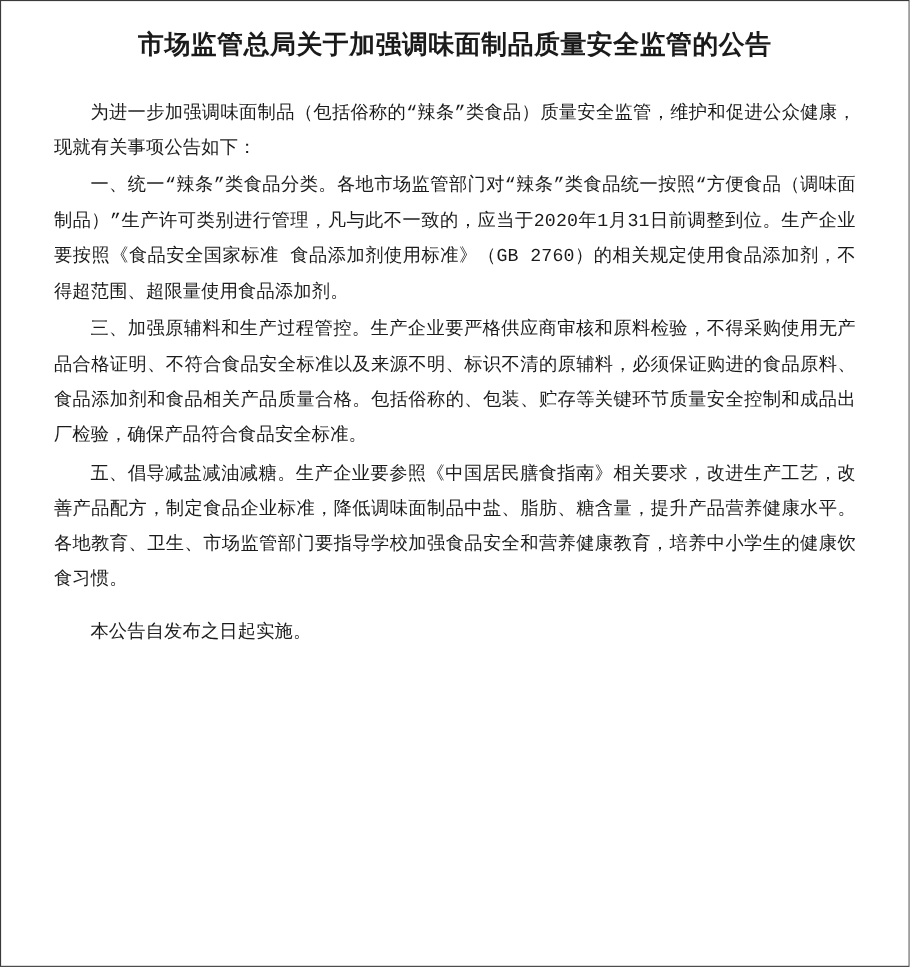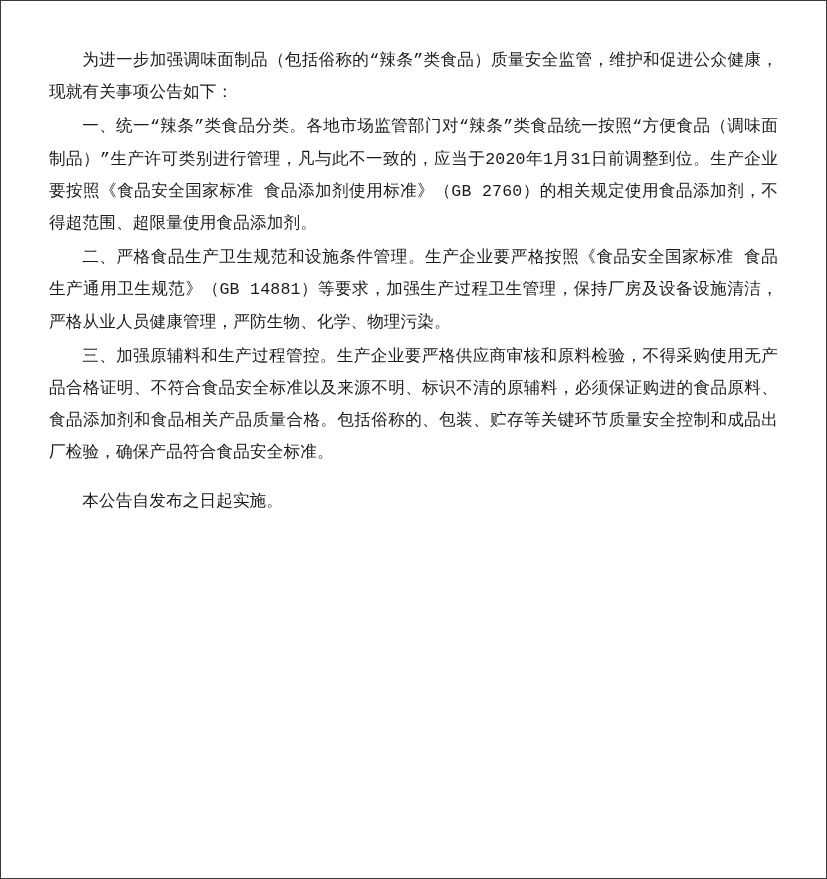--- a/index.html
+++ b/index.html
@@ -55,23 +55,24 @@
     text-indent: 2em;
     margin-top: 16px;
   }
 </style>
 </head>
 <body>
 
 <div class="page">
   <div class="inner">
 
+    <h1 class="doc-title">市场监管总局关于加强调味面制品质量安全监管的公告</h1>
 
     <div class="body-block">
       <p class="para">为进一步加强调味面制品（包括俗称的“辣条”类食品）质量安全监管，维护和促进公众健康，现就有关事项公告如下：</p>
       <p class="para">一、统一“辣条”类食品分类。各地市场监管部门对“辣条”类食品统一按照“方便食品（调味面制品）”生产许可类别进行管理，凡与此不一致的，应当于2020年1月31日前调整到位。生产企业要按照《食品安全国家标准 食品添加剂使用标准》（GB 2760）的相关规定使用食品添加剂，不得超范围、超限量使用食品添加剂。</p>
-      <p class="para">二、严格食品生产卫生规范和设施条件管理。生产企业要严格按照《食品安全国家标准 食品生产通用卫生规范》（GB 14881）等要求，加强生产过程卫生管理，保持厂房及设备设施清洁，严格从业人员健康管理，严防生物、化学、物理污染。</p>
       <p class="para">三、加强原辅料和生产过程管控。生产企业要严格供应商审核和原料检验，不得采购使用无产品合格证明、不符合食品安全标准以及来源不明、标识不清的原辅料，必须保证购进的食品原料、食品添加剂和食品相关产品质量合格。包括俗称的、包装、贮存等关键环节质量安全控制和成品出厂检验，确保产品符合食品安全标准。</p>
+      <p class="para">五、倡导减盐减油减糖。生产企业要参照《中国居民膳食指南》相关要求，改进生产工艺，改善产品配方，制定食品企业标准，降低调味面制品中盐、脂肪、糖含量，提升产品营养健康水平。各地教育、卫生、市场监管部门要指导学校加强食品安全和营养健康教育，培养中小学生的健康饮食习惯。</p>
       <p class="para no-indent">本公告自发布之日起实施。</p>
     </div>
 
   </div>
 </div>
 
 </body></html>

